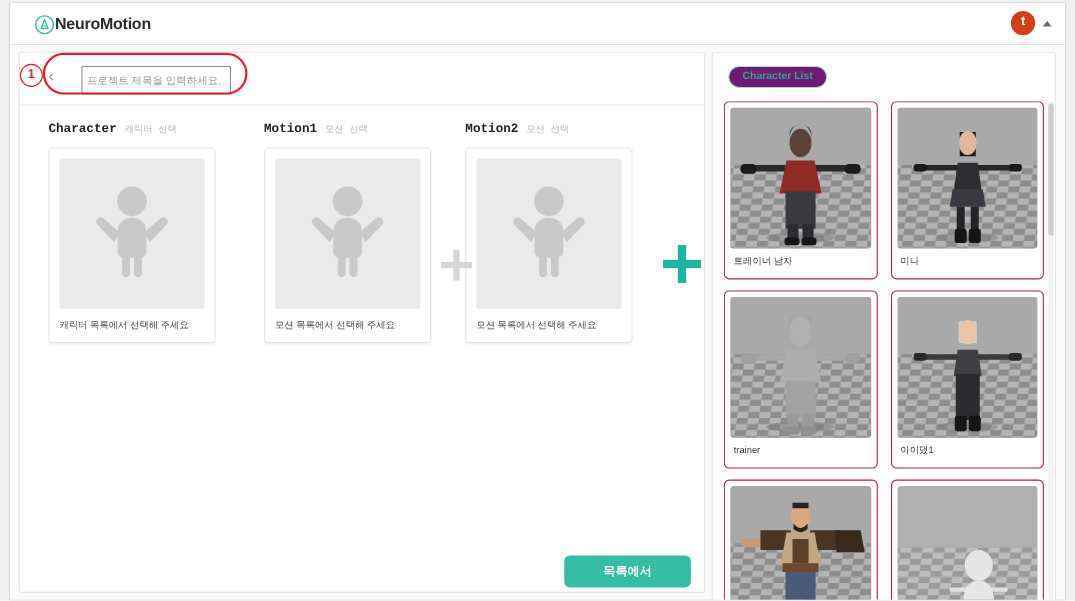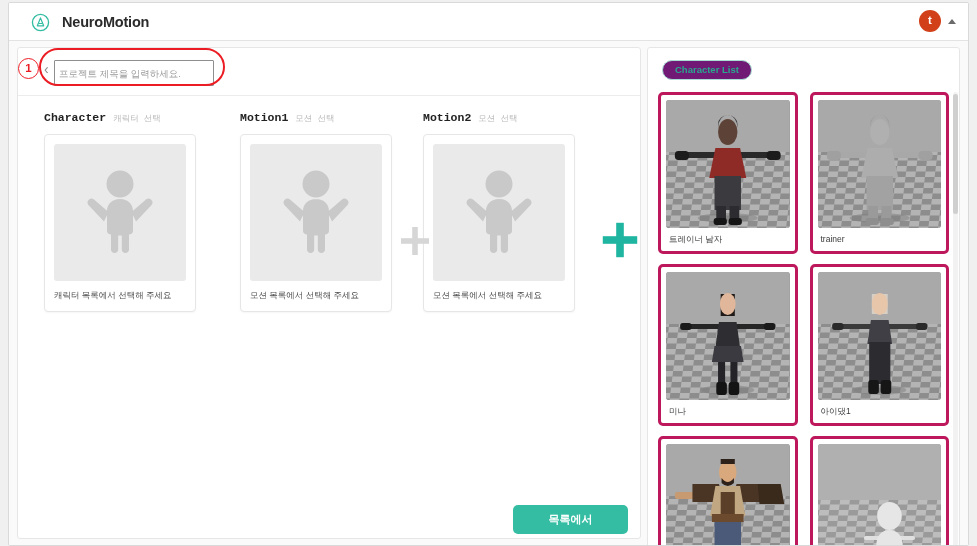--- a/index.html
+++ b/index.html
@@ -21,21 +21,21 @@
   }
   
   #topbar{
     position:absolute;left:0;top:0;width:100%;height:38px;
     background:#ffffff;
     border-bottom:1px solid #e3e3e3;
     box-sizing:border-box;
   }
   #brand{
     position:absolute;left:22px;top:8px;height:22px;
-    display:flex;align-items:center;gap:12px;
+    display:flex;align-items:center;gap:0;
   }
   .brand-mark{width:19px;height:19px;display:block;}
   #brand-name{
     font-size:14.5px;font-weight:700;color:#2b2b2b;letter-spacing:-0.2px;
   }
   #account{
     position:absolute;right:8px;top:7px;
     display:flex;align-items:center;gap:7px;
   }
   #avatar{
@@ -68,21 +68,21 @@
   #title-row{
     position:absolute;left:0;top:0;right:0;height:47px;
     border-bottom:1px solid #ececec;
   }
   #back-chevron{
     position:absolute;left:26px;top:14px;
     font-size:14px;color:#8a8a8a;cursor:pointer;user-select:none;
     line-height:1;
   }
   #project-title-input{
-    position:absolute;left:36px;top:12px;width:160px;height:18px;
+    position:absolute;left:56px;top:12px;width:136px;height:18px;
     border:1px solid #8e8e8e;background:#fff;
     font-family:"Liberation Sans","DejaVu Sans",sans-serif;
     font-size:9.5px;color:#333;
     padding:12px 4px;box-sizing:border-box;border-radius:1px;
   }
   #project-title-input::placeholder{color:#9b9b9b;}
   
   #annot-ring{
     position:absolute;left:30px;top:45px;width:186px;height:38px;
     border:2.6px solid #ec1c24;border-radius:19px;
@@ -139,21 +139,21 @@
     background:#701a75;color:#2aa78f;
     font-size:9.5px;font-weight:700;
     padding:4px 12px;line-height:1;
   }
   #char-grid{
     position:absolute;left:10px;top:44px;right:2px;bottom:0;
     display:grid;grid-template-columns:1fr 1fr;gap:10px 12px;
     padding-right:8px;overflow:hidden;
   }
   .char-card{
-    border:3px solid #be185d;border-radius:5px;background:#fff;
+    border:1px solid #be185d;border-radius:5px;background:#fff;
     box-sizing:border-box;overflow:hidden;cursor:pointer;
     height:162px;
   }
   .char-thumb{
     margin:5px 5px 0 5px;height:128px;border-radius:3px;overflow:hidden;
     background:#9c9c9c;
   }
   .char-thumb svg{display:block;width:100%;height:100%;}
   .char-label{
     font-size:8.5px;color:#3a3a3a;padding:6px 0 0 8px;
@@ -309,20 +309,49 @@
               <rect x="71" y="118" width="15" height="7" rx="3" fill="#161616"></rect>
             </svg>
           </div>
           <div class="char-label">트레이너 남자</div>
         </div>
 
         <div class="char-card">
           <div class="char-thumb">
             <svg viewBox="0 0 140 128" preserveAspectRatio="none">
               <defs>
+                <pattern id="ck3" width="22" height="11" patternUnits="userSpaceOnUse" patternTransform="skewX(-8)">
+                  <rect width="22" height="11" fill="#b4b4b4"></rect>
+                  <rect width="11" height="5.5" fill="#8d8d8d"></rect>
+                  <rect x="11" y="5.5" width="11" height="5.5" fill="#8d8d8d"></rect>
+                </pattern>
+              </defs>
+              <rect width="140" height="52" fill="#a9a9a9"></rect>
+              <rect y="52" width="140" height="76" fill="url(#ck3)"></rect>
+              <ellipse cx="70" cy="118" rx="30" ry="5" fill="#7e7e7e" opacity=".5"></ellipse>
+              <rect x="22" y="52" width="96" height="5" rx="2.5" fill="#262626"></rect>
+              <rect x="16" y="51" width="13" height="7" rx="3" fill="#1a1a1a"></rect>
+              <rect x="111" y="51" width="13" height="7" rx="3" fill="#1a1a1a"></rect>
+              <path d="M62 22 h16 v22 h-16 z" fill="#1f1a18"></path>
+              <ellipse cx="70" cy="32" rx="9" ry="11" fill="#e0b79a"></ellipse>
+              <path d="M60 50 h20 l4 26 h-28 z" fill="#2e2e32"></path>
+              <path d="M55 74 h30 l3 16 h-36 z" fill="#3a3a40"></path>
+              <rect x="59" y="90" width="8" height="22" fill="#242428"></rect>
+              <rect x="73" y="90" width="8" height="22" fill="#242428"></rect>
+              <rect x="57" y="110" width="12" height="13" rx="3" fill="#141414"></rect>
+              <rect x="71" y="110" width="12" height="13" rx="3" fill="#141414"></rect>
+            </svg>
+          </div>
+          <div class="char-label">미나</div>
+        </div>
+
+        <div class="char-card">
+          <div class="char-thumb">
+            <svg viewBox="0 0 140 128" preserveAspectRatio="none">
+              <defs>
                 <pattern id="ck2" width="22" height="11" patternUnits="userSpaceOnUse" patternTransform="skewX(-8)">
                   <rect width="22" height="11" fill="#b4b4b4"></rect>
                   <rect width="11" height="5.5" fill="#8d8d8d"></rect>
                   <rect x="11" y="5.5" width="11" height="5.5" fill="#8d8d8d"></rect>
                 </pattern>
               </defs>
               <rect width="140" height="52" fill="#a9a9a9"></rect>
               <rect y="52" width="140" height="76" fill="url(#ck2)"></rect>
               <ellipse cx="70" cy="118" rx="34" ry="5" fill="#7e7e7e" opacity=".5"></ellipse>
               <rect x="18" y="52" width="104" height="6" rx="3" fill="#a8a8a8"></rect>
@@ -332,49 +361,20 @@
               <path d="M59 28 a11 13 0 0 1 22 0 v-4 a11 9 0 0 0 -22 0 z" fill="#9d9d9d"></path>
               <path d="M56 48 h28 l7 30 h-42 z" fill="#adadad"></path>
               <rect x="55" y="76" width="30" height="34" fill="#a2a2a2"></rect>
               <rect x="57" y="106" width="11" height="14" fill="#9a9a9a"></rect>
               <rect x="72" y="106" width="11" height="14" fill="#9a9a9a"></rect>
               <rect x="54" y="118" width="15" height="7" rx="3" fill="#8e8e8e"></rect>
               <rect x="71" y="118" width="15" height="7" rx="3" fill="#8e8e8e"></rect>
             </svg>
           </div>
           <div class="char-label">trainer</div>
-        </div>
-
-        <div class="char-card">
-          <div class="char-thumb">
-            <svg viewBox="0 0 140 128" preserveAspectRatio="none">
-              <defs>
-                <pattern id="ck3" width="22" height="11" patternUnits="userSpaceOnUse" patternTransform="skewX(-8)">
-                  <rect width="22" height="11" fill="#b4b4b4"></rect>
-                  <rect width="11" height="5.5" fill="#8d8d8d"></rect>
-                  <rect x="11" y="5.5" width="11" height="5.5" fill="#8d8d8d"></rect>
-                </pattern>
-              </defs>
-              <rect width="140" height="52" fill="#a9a9a9"></rect>
-              <rect y="52" width="140" height="76" fill="url(#ck3)"></rect>
-              <ellipse cx="70" cy="118" rx="30" ry="5" fill="#7e7e7e" opacity=".5"></ellipse>
-              <rect x="22" y="52" width="96" height="5" rx="2.5" fill="#262626"></rect>
-              <rect x="16" y="51" width="13" height="7" rx="3" fill="#1a1a1a"></rect>
-              <rect x="111" y="51" width="13" height="7" rx="3" fill="#1a1a1a"></rect>
-              <path d="M62 22 h16 v22 h-16 z" fill="#1f1a18"></path>
-              <ellipse cx="70" cy="32" rx="9" ry="11" fill="#e0b79a"></ellipse>
-              <path d="M60 50 h20 l4 26 h-28 z" fill="#2e2e32"></path>
-              <path d="M55 74 h30 l3 16 h-36 z" fill="#3a3a40"></path>
-              <rect x="59" y="90" width="8" height="22" fill="#242428"></rect>
-              <rect x="73" y="90" width="8" height="22" fill="#242428"></rect>
-              <rect x="57" y="110" width="12" height="13" rx="3" fill="#141414"></rect>
-              <rect x="71" y="110" width="12" height="13" rx="3" fill="#141414"></rect>
-            </svg>
-          </div>
-          <div class="char-label">미나</div>
         </div>
 
         <div class="char-card">
           <div class="char-thumb">
             <svg viewBox="0 0 140 128" preserveAspectRatio="none">
               <defs>
                 <pattern id="ck4" width="22" height="11" patternUnits="userSpaceOnUse" patternTransform="skewX(-8)">
                   <rect width="22" height="11" fill="#b4b4b4"></rect>
                   <rect width="11" height="5.5" fill="#8d8d8d"></rect>
                   <rect x="11" y="5.5" width="11" height="5.5" fill="#8d8d8d"></rect>

